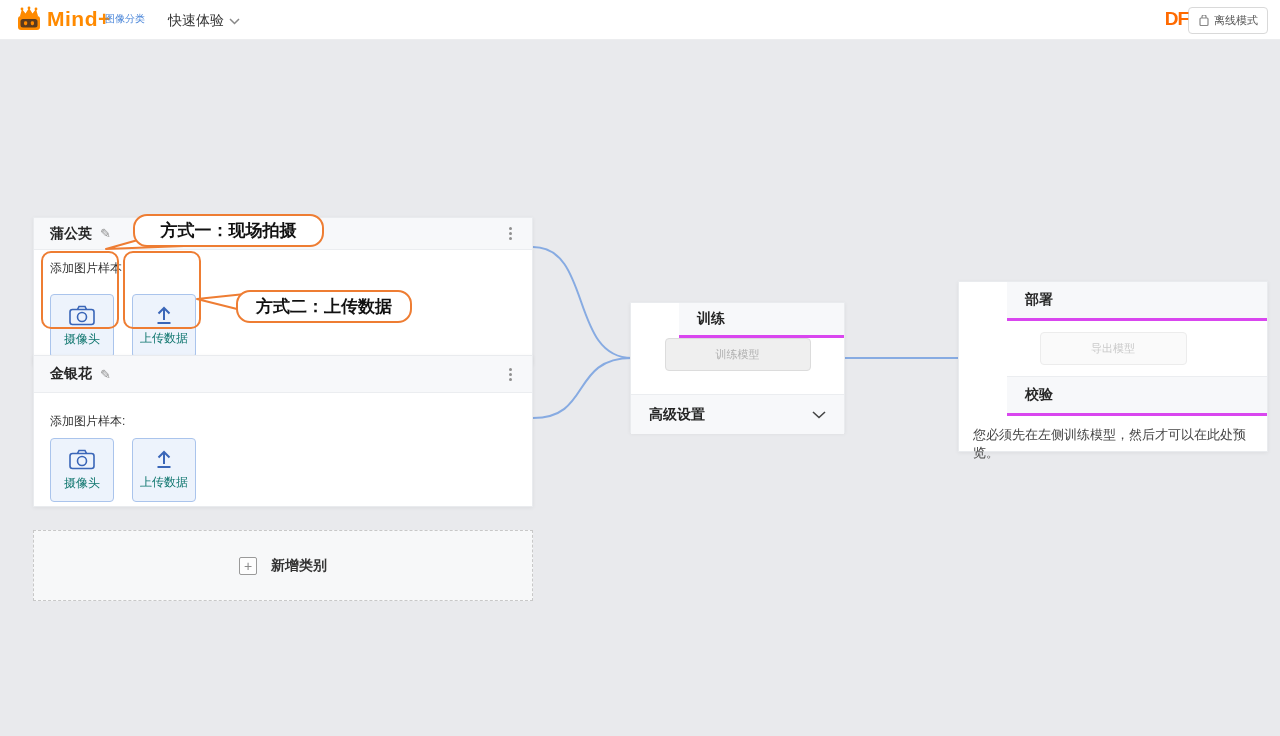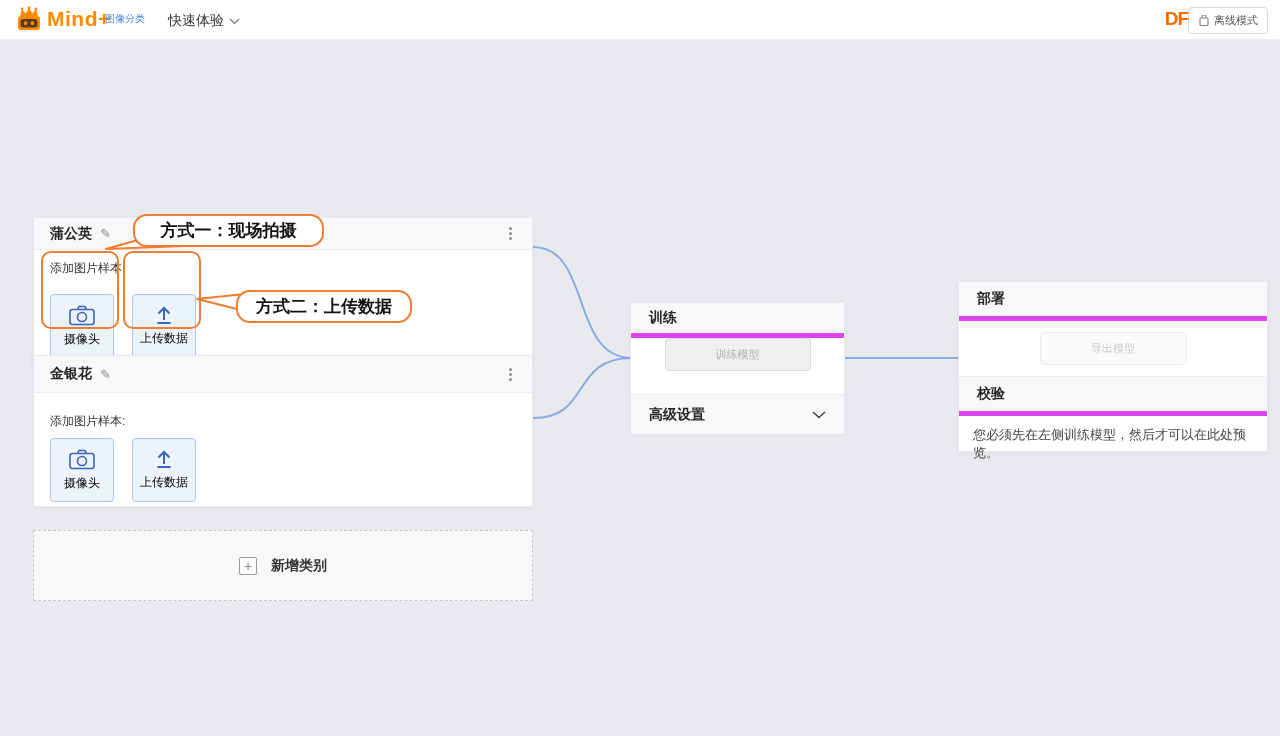--- a/index.html
+++ b/index.html
@@ -40,39 +40,39 @@
   .edit-icon { margin-left:8px; font-size:13px; color:#8f8f8f; cursor:pointer; }
   .kebab { margin-left:auto; display:flex; flex-direction:column; gap:2px; padding:4px; cursor:pointer; }
   .kebab i { width:3px; height:3px; border-radius:50%; background:#8f8f8f; }
   .sample-label { font-size:12px; color:#333; padding:10px 16px 0; }
   .card2 .sample-label { padding-top:20px; }
   .btn-row { display:flex; gap:18px; margin:17px 16px 0; }
   .card2 .btn-row { margin-top:8px; }
   .tile-btn { width:64px; height:64px; background:#edf3fc; border:1px solid #aac4ec;
     border-radius:4px; display:flex; flex-direction:column; align-items:center;
     justify-content:center; gap:5px; cursor:pointer; }
-  .tile-btn span { font-size:12px; color:#000000; font-family:"Liberation Sans", sans-serif; }
+  .tile-btn span { font-size:12px; color:#0f766e; font-family:"Liberation Sans", sans-serif; }
 
   
   .add-box { position:absolute; left:33px; top:490px; width:500px; height:71px;
     background:#f7f8f9; border:1px dashed #c8c8c8; display:flex; align-items:center;
     justify-content:center; gap:14px; cursor:pointer; z-index:2;
     font-family:"Liberation Sans", sans-serif; }
   .plus-square { width:18px; height:18px; border:1px solid #9a9a9a; border-radius:2px;
     display:flex; align-items:center; justify-content:center; color:#8a8a8a;
     font-size:14px; line-height:1; background:#fdfdfd; }
   .add-label { font-size:14px; font-weight:bold; color:#333; }
 
   
   .panel { position:absolute; background:#fff; border:1px solid #e9ebee;
     box-shadow:0 1px 4px rgba(0,0,0,0.06); z-index:2; }
   .training { left:630px; top:262px; width:215px; height:131px; }
   .deploy { left:958px; top:241px; width:310px; height:171px; }
-  .panel-header { background:#f7f8fa; border-bottom:5px solid #d946ef; display:flex;
-    align-items:center; padding:0 18px; font-size:14px; font-weight:bold; color:#262626; }
+  .panel-header { background:#f7f8fa; border-bottom:3px solid #d946ef; display:flex;
+    align-items:center; padding:0 18px; font-size:14px; font-weight:bold; color:#262626;margin-left:48px; }
   .training .panel-header { height:35px; }
   .deploy .panel-header { height:39px; }
   .deploy .panel-header.second { height:40px; border-top:1px solid #ebedf0; }
   .training .panel-body { height:56px; display:flex; align-items:flex-start; justify-content:center; }
   .deploy .panel-body { height:55px; display:flex; align-items:center; justify-content:center; }
   .ghost-btn { border-radius:4px; font-size:11px; cursor:not-allowed;
     font-family:"Liberation Sans", sans-serif; }
   .ghost-btn.train { width:146px; height:33px; background:#efefef; border:1px solid #dcdcdc; color:#b0b0b0; }
   .ghost-btn.export { width:147px; height:33px; background:#fafafa; border:1px solid #ececec; color:#c9c9c9; }
   .panel-footer { height:40px; background:#f7f8fa; border-top:1px solid #ebedf0;

